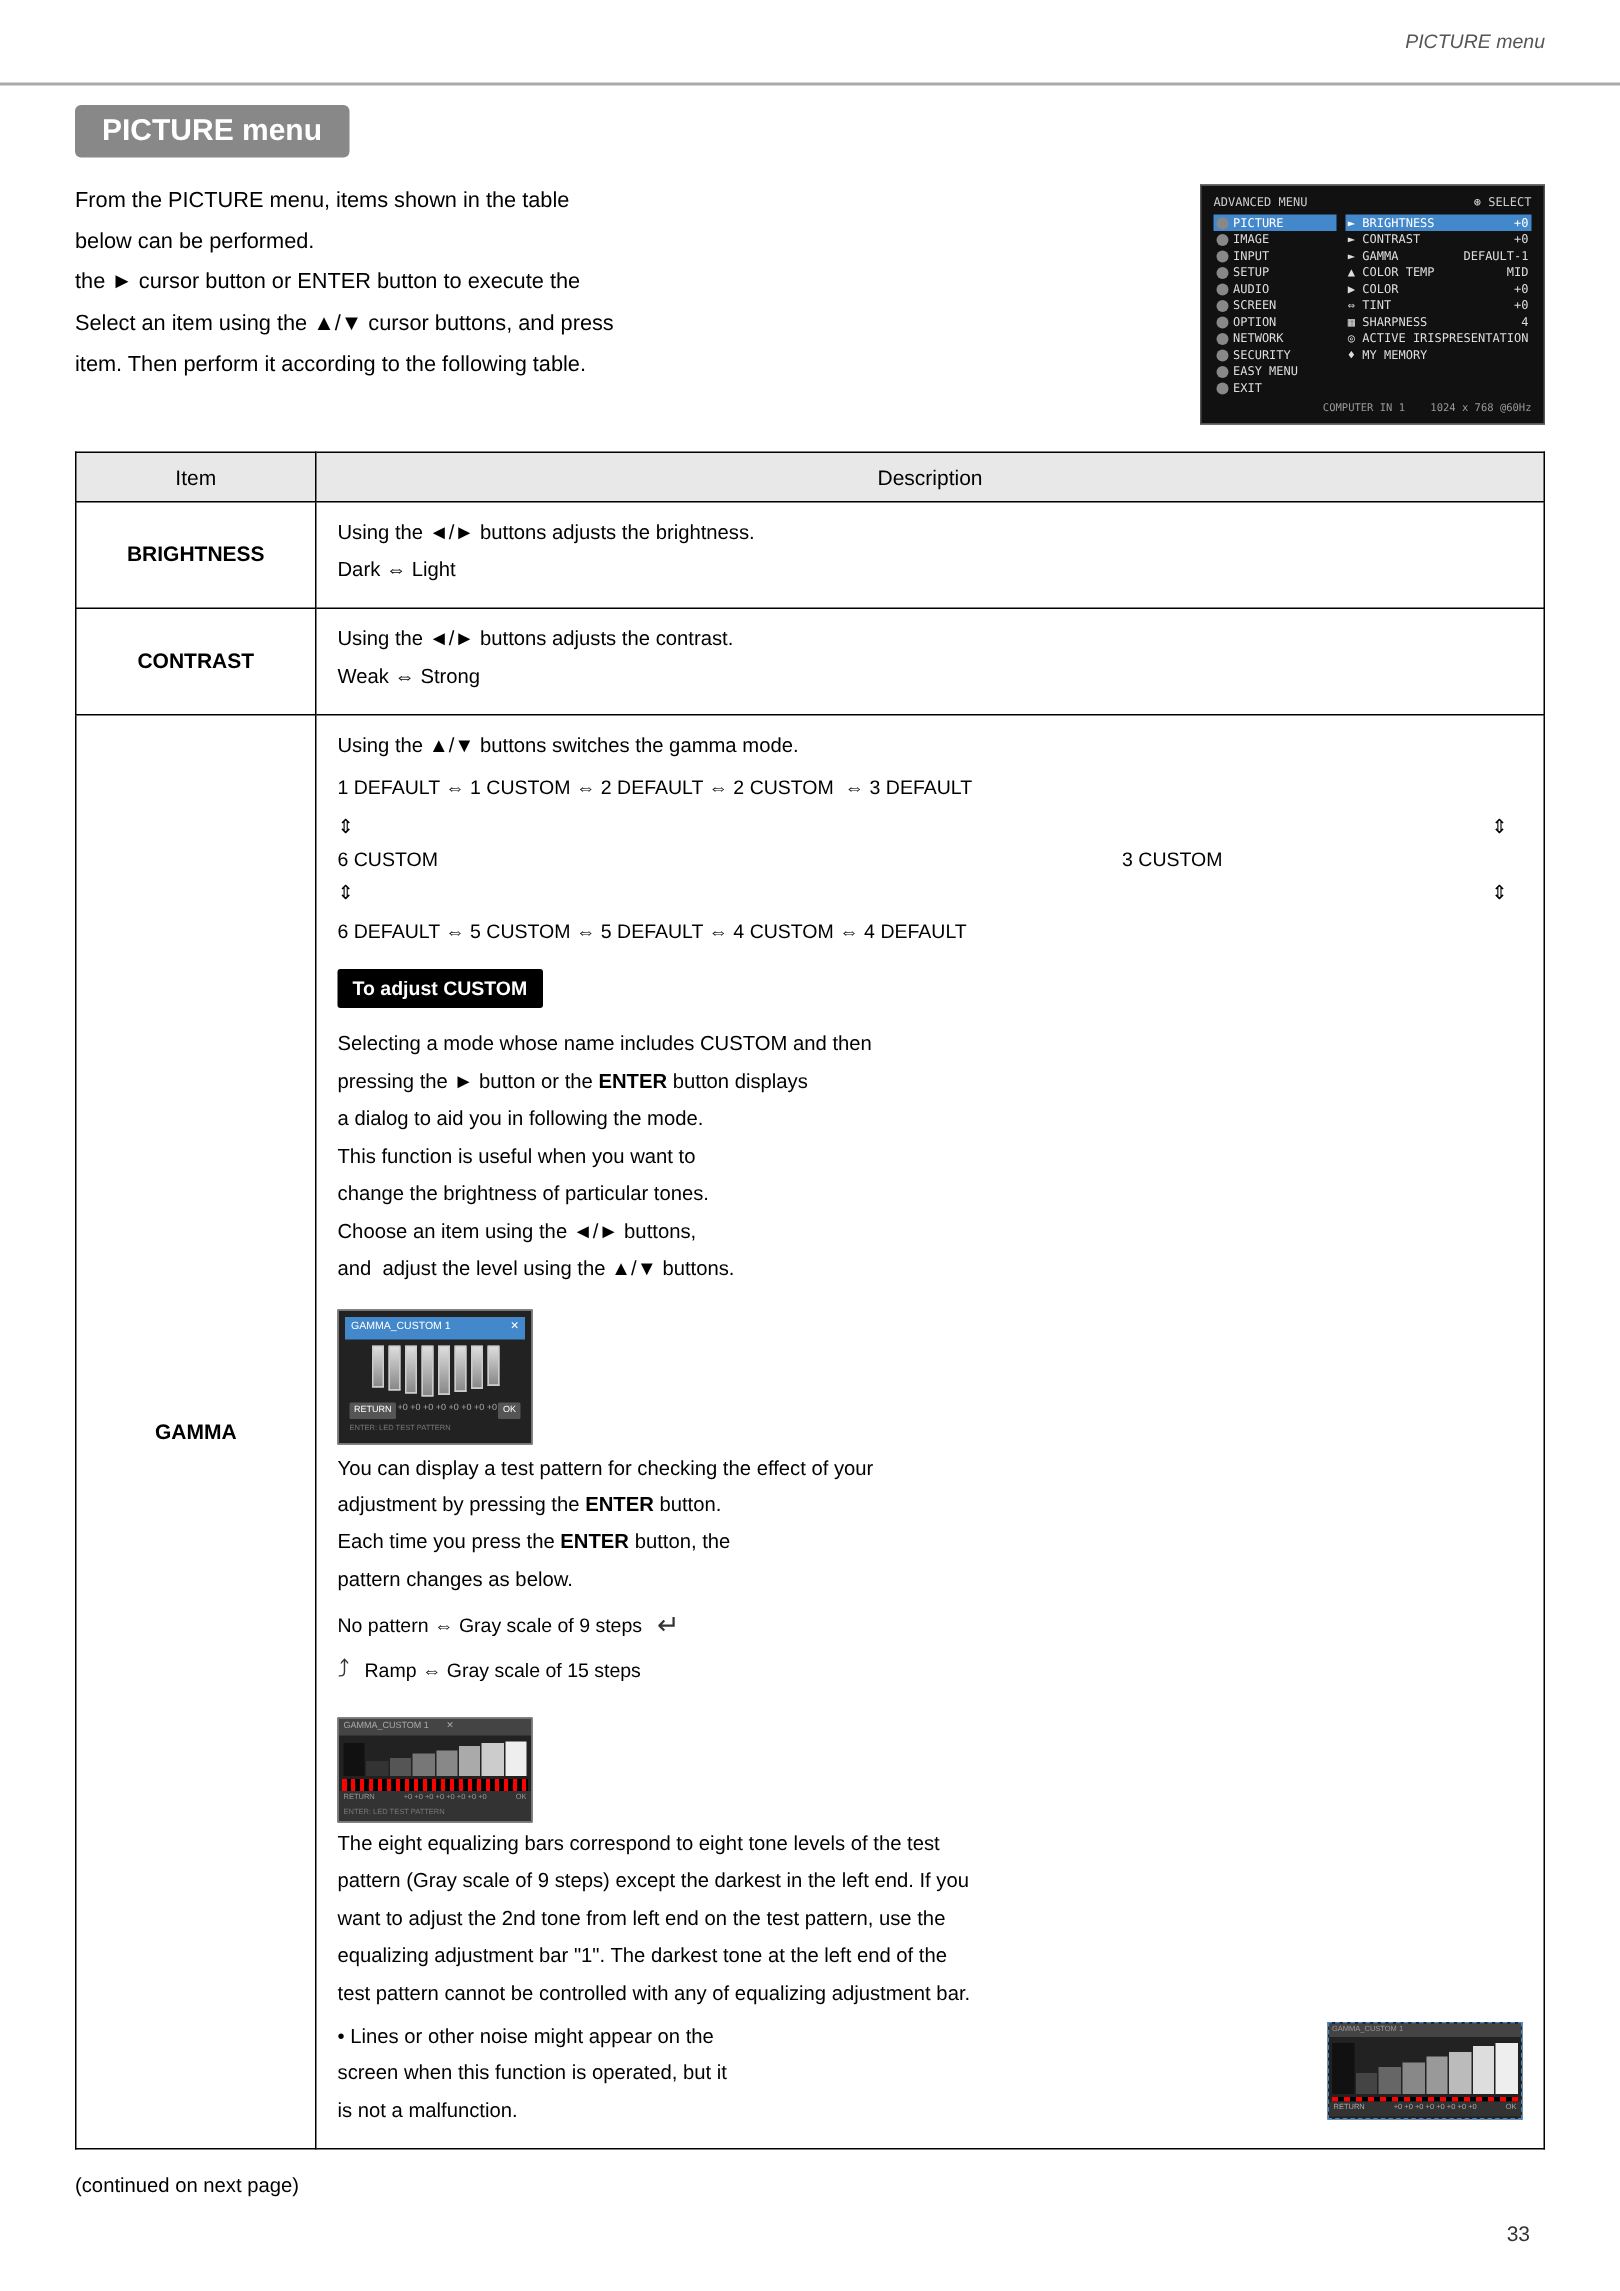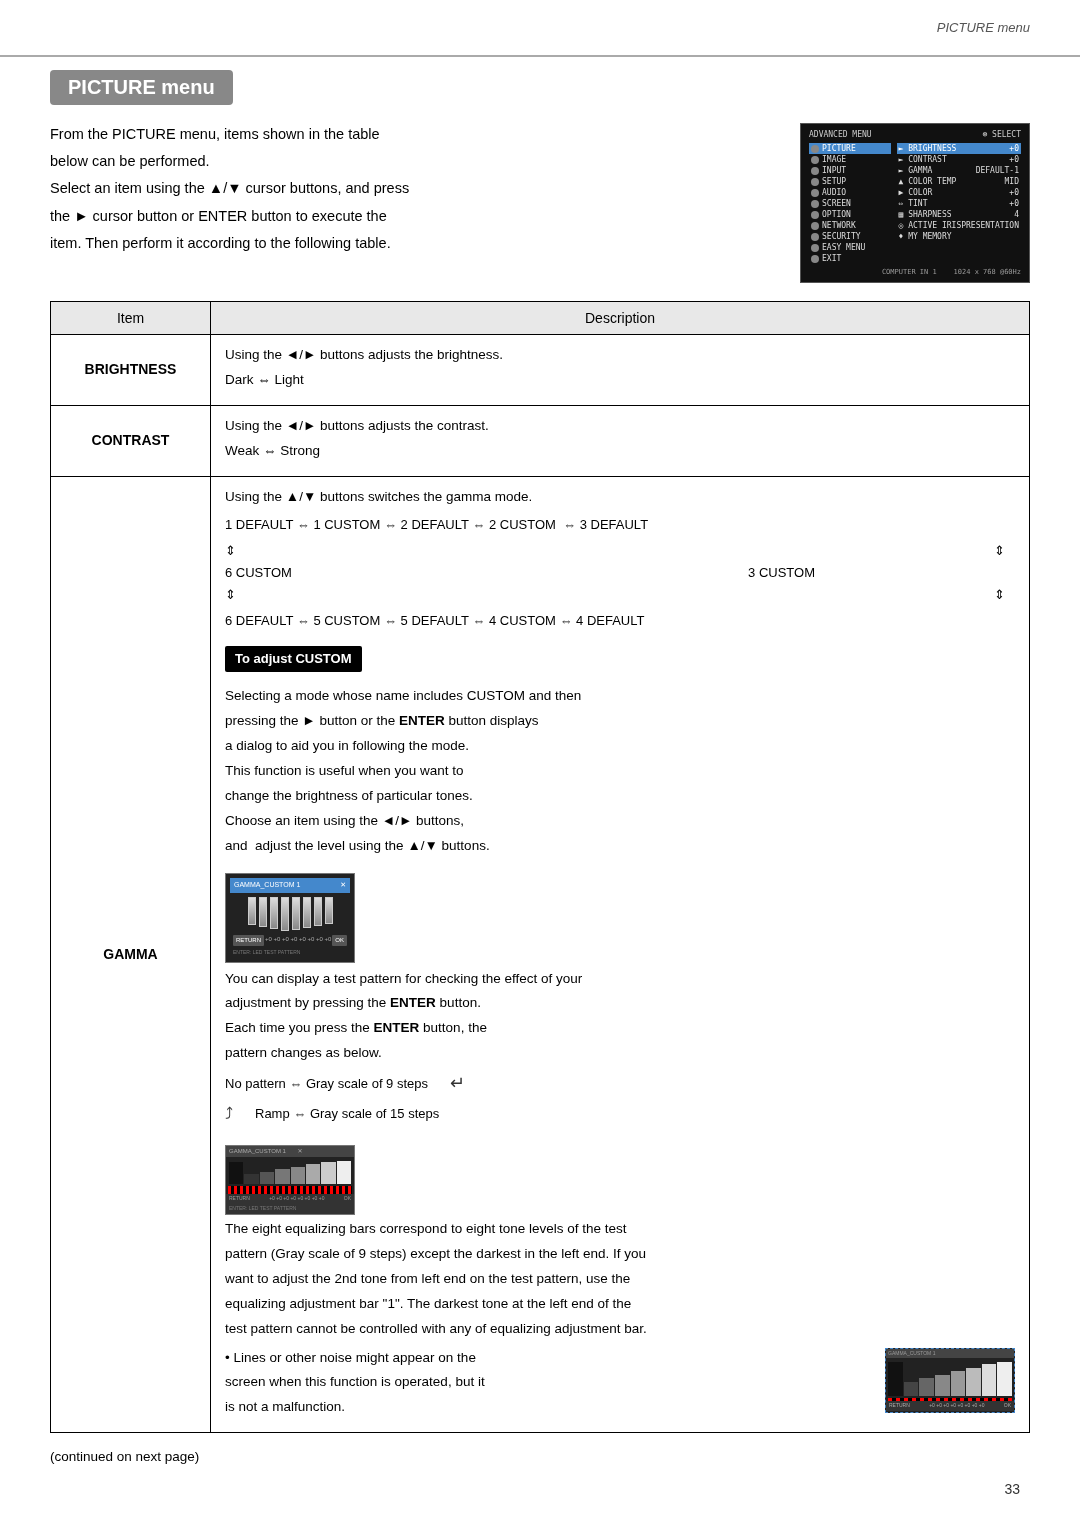--- a/index.html
+++ b/index.html
@@ -311,21 +311,21 @@
       font-size: 13px;
       margin: 6px 0;
       display: flex;
       flex-direction: column;
       gap: 4px;
     }
 
     .grayscale-row {
       display: flex;
       align-items: center;
-      gap: 18px;
+      gap: 6px;
     }
 
     
     .noise-area {
       display: flex;
       align-items: flex-start;
       gap: 12px;
       margin: 6px 0 0 0;
     }
 
@@ -421,22 +421,22 @@
   <div class="top-header">PICTURE menu</div>
 
   
   <div class="title-box">PICTURE menu</div>
 
   
   <div class="intro-section">
     <div class="intro-text">
       <p>From the PICTURE menu, items shown in the table</p>
       <p>below can be performed.</p>
+      <p>the ► cursor button or ENTER button to execute the</p>
       <p>Select an item using the ▲/▼ cursor buttons, and press</p>
-      <p>the ► cursor button or ENTER button to execute the</p>
       <p>item. Then perform it according to the following table.</p>
     </div>
 
     <div class="menu-screenshot">
       <div class="menu-top-bar">
         <span>ADVANCED MENU</span>
         <span>⊛ SELECT</span>
       </div>
       <div class="menu-rows">
         <div class="menu-col">

